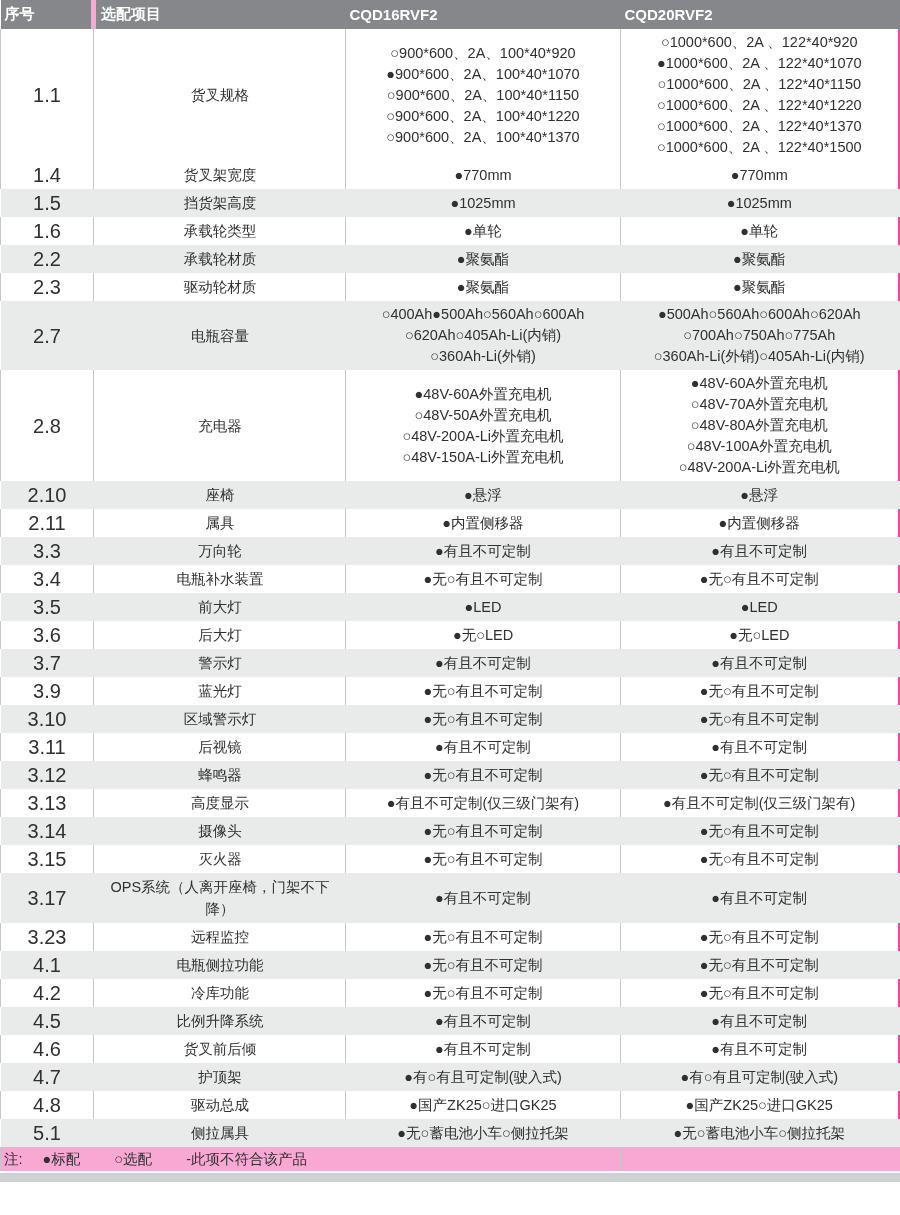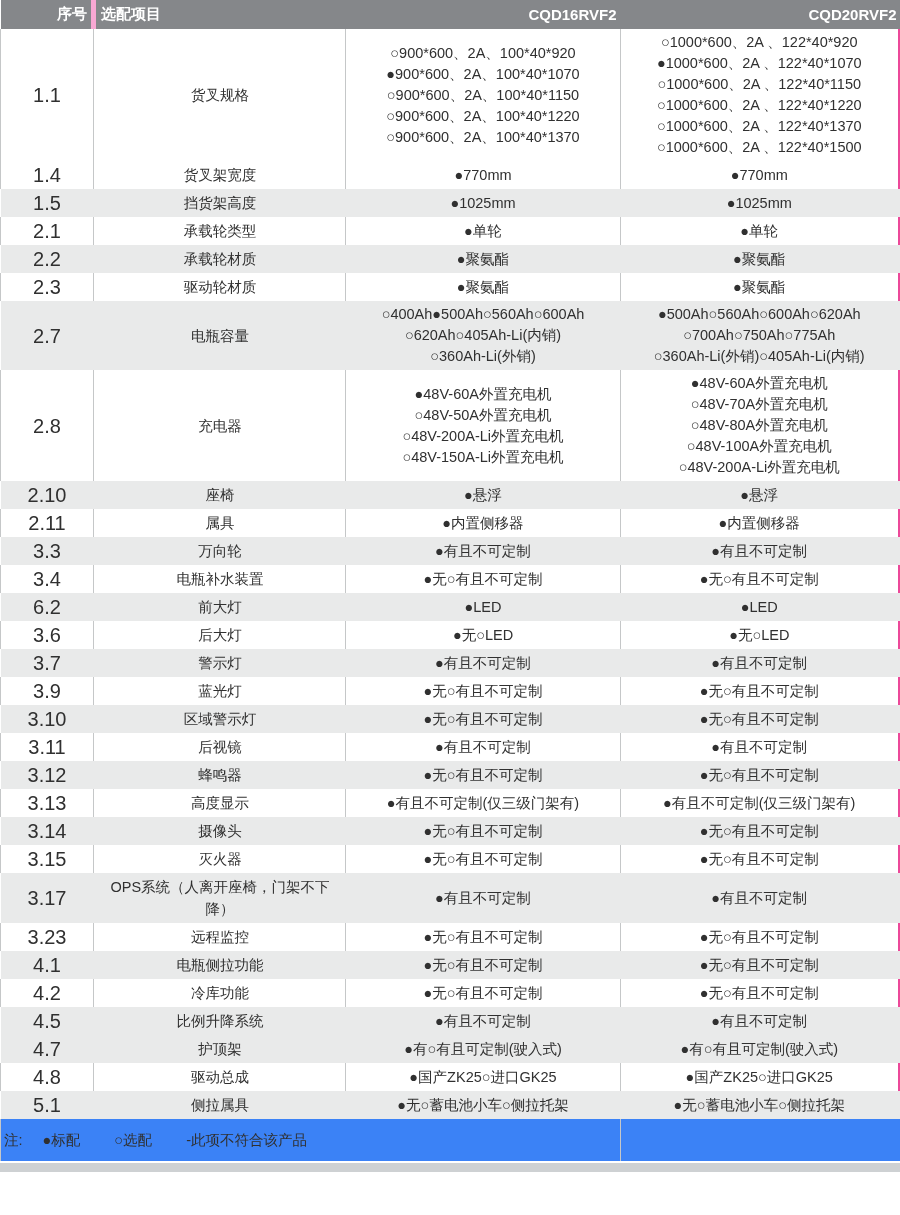--- a/index.html
+++ b/index.html
@@ -20,21 +20,21 @@
     color: #303030;
   }
   
   thead th {
     background: #85878a;
     color: #ffffff;
     font-weight: bold;
     font-size: 15px;
     height: 29px;
     padding: 0 4px;
-    text-align: right;
+    text-align: left;
     vertical-align: middle;
   }
   thead th.c-item {
     text-align: left;
     padding-left: 5px;
     border-left: 5px solid #f9a8d4;
   }
   
   tbody td {
     padding: 3px 4px;
@@ -58,24 +58,24 @@
   }
   tbody td.seq {
     font-size: 20px;
   }
   .vline {
     line-height: 21px;
     white-space: nowrap;
   }
   
   tfoot td {
-    background: #3b82f6;
+    background: #f9a8d4;
     border-left: 1px solid #c5c7c8;
     height: 22px;
-    padding: 10px 3px;
+    padding: 1px 3px;
     line-height: 20px;
     vertical-align: middle;
     font-size: 14.5px;
     color: #303030;
     margin-top: 28px;
   }
   tfoot td:last-child {
     border-right: 1px solid #c5c7c8;
   }
   .note-item {
@@ -138,21 +138,21 @@
     <td class="val">●770mm</td>
     <td class="val">●770mm</td>
   </tr>
         <tr class="alt">
     <td class="seq">1.5</td>
     <td class="item">挡货架高度</td>
     <td class="val">●1025mm</td>
     <td class="val">●1025mm</td>
   </tr>
         <tr>
-    <td class="seq">2.1</td>
+    <td class="seq">1.6</td>
     <td class="item">承载轮类型</td>
     <td class="val">●单轮</td>
     <td class="val">●单轮</td>
   </tr>
         <tr class="alt">
     <td class="seq">2.2</td>
     <td class="item">承载轮材质</td>
     <td class="val">●聚氨酯</td>
     <td class="val">●聚氨酯</td>
   </tr>
@@ -211,21 +211,21 @@
     <td class="val">●有且不可定制</td>
     <td class="val">●有且不可定制</td>
   </tr>
         <tr>
     <td class="seq">3.4</td>
     <td class="item">电瓶补水装置</td>
     <td class="val">●无○有且不可定制</td>
     <td class="val">●无○有且不可定制</td>
   </tr>
         <tr class="alt">
-    <td class="seq">6.2</td>
+    <td class="seq">3.5</td>
     <td class="item">前大灯</td>
     <td class="val">●LED</td>
     <td class="val">●LED</td>
   </tr>
         <tr>
     <td class="seq">3.6</td>
     <td class="item">后大灯</td>
     <td class="val">●无○LED</td>
     <td class="val">●无○LED</td>
   </tr>
@@ -297,20 +297,26 @@
   </tr>
         <tr>
     <td class="seq">4.2</td>
     <td class="item">冷库功能</td>
     <td class="val">●无○有且不可定制</td>
     <td class="val">●无○有且不可定制</td>
   </tr>
         <tr class="alt">
     <td class="seq">4.5</td>
     <td class="item">比例升降系统</td>
+    <td class="val">●有且不可定制</td>
+    <td class="val">●有且不可定制</td>
+  </tr>
+        <tr>
+    <td class="seq">4.6</td>
+    <td class="item">货叉前后倾</td>
     <td class="val">●有且不可定制</td>
     <td class="val">●有且不可定制</td>
   </tr>
         <tr class="alt">
     <td class="seq">4.7</td>
     <td class="item">护顶架</td>
     <td class="val">●有○有且可定制(驶入式)</td>
     <td class="val">●有○有且可定制(驶入式)</td>
   </tr>
         <tr>

